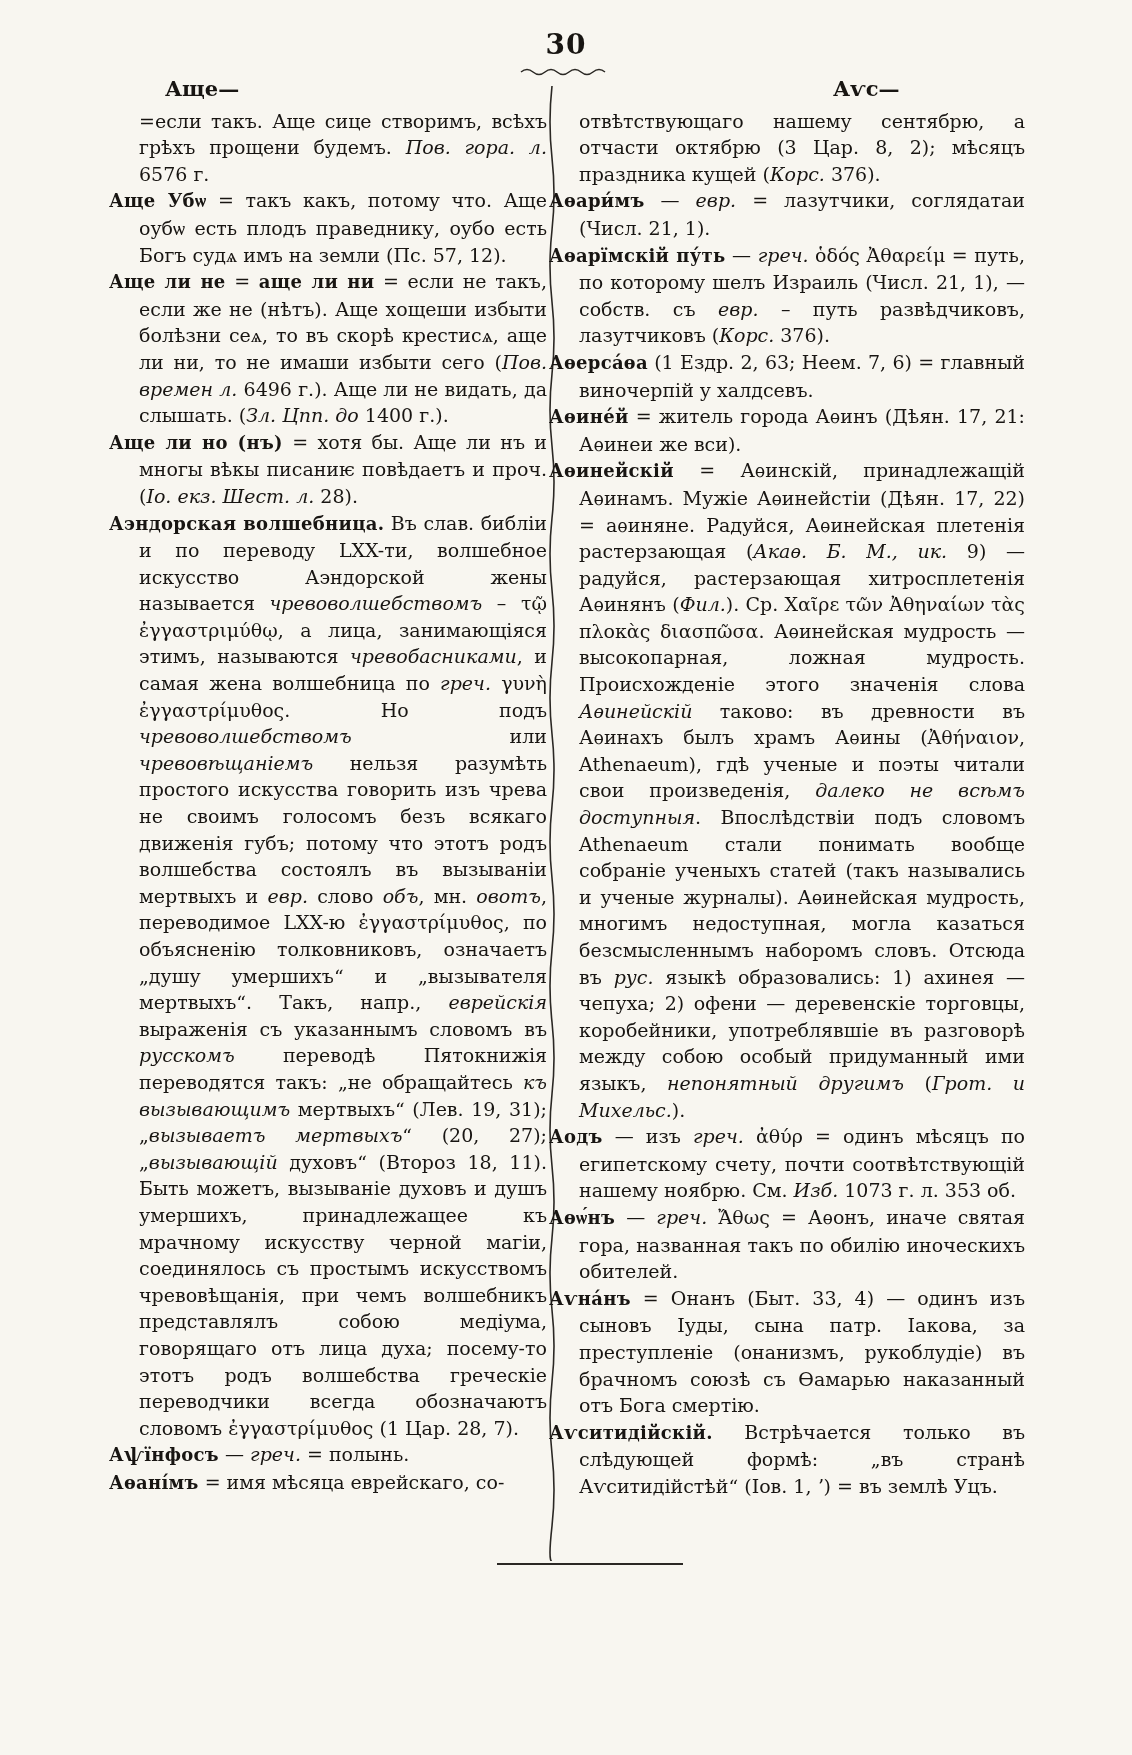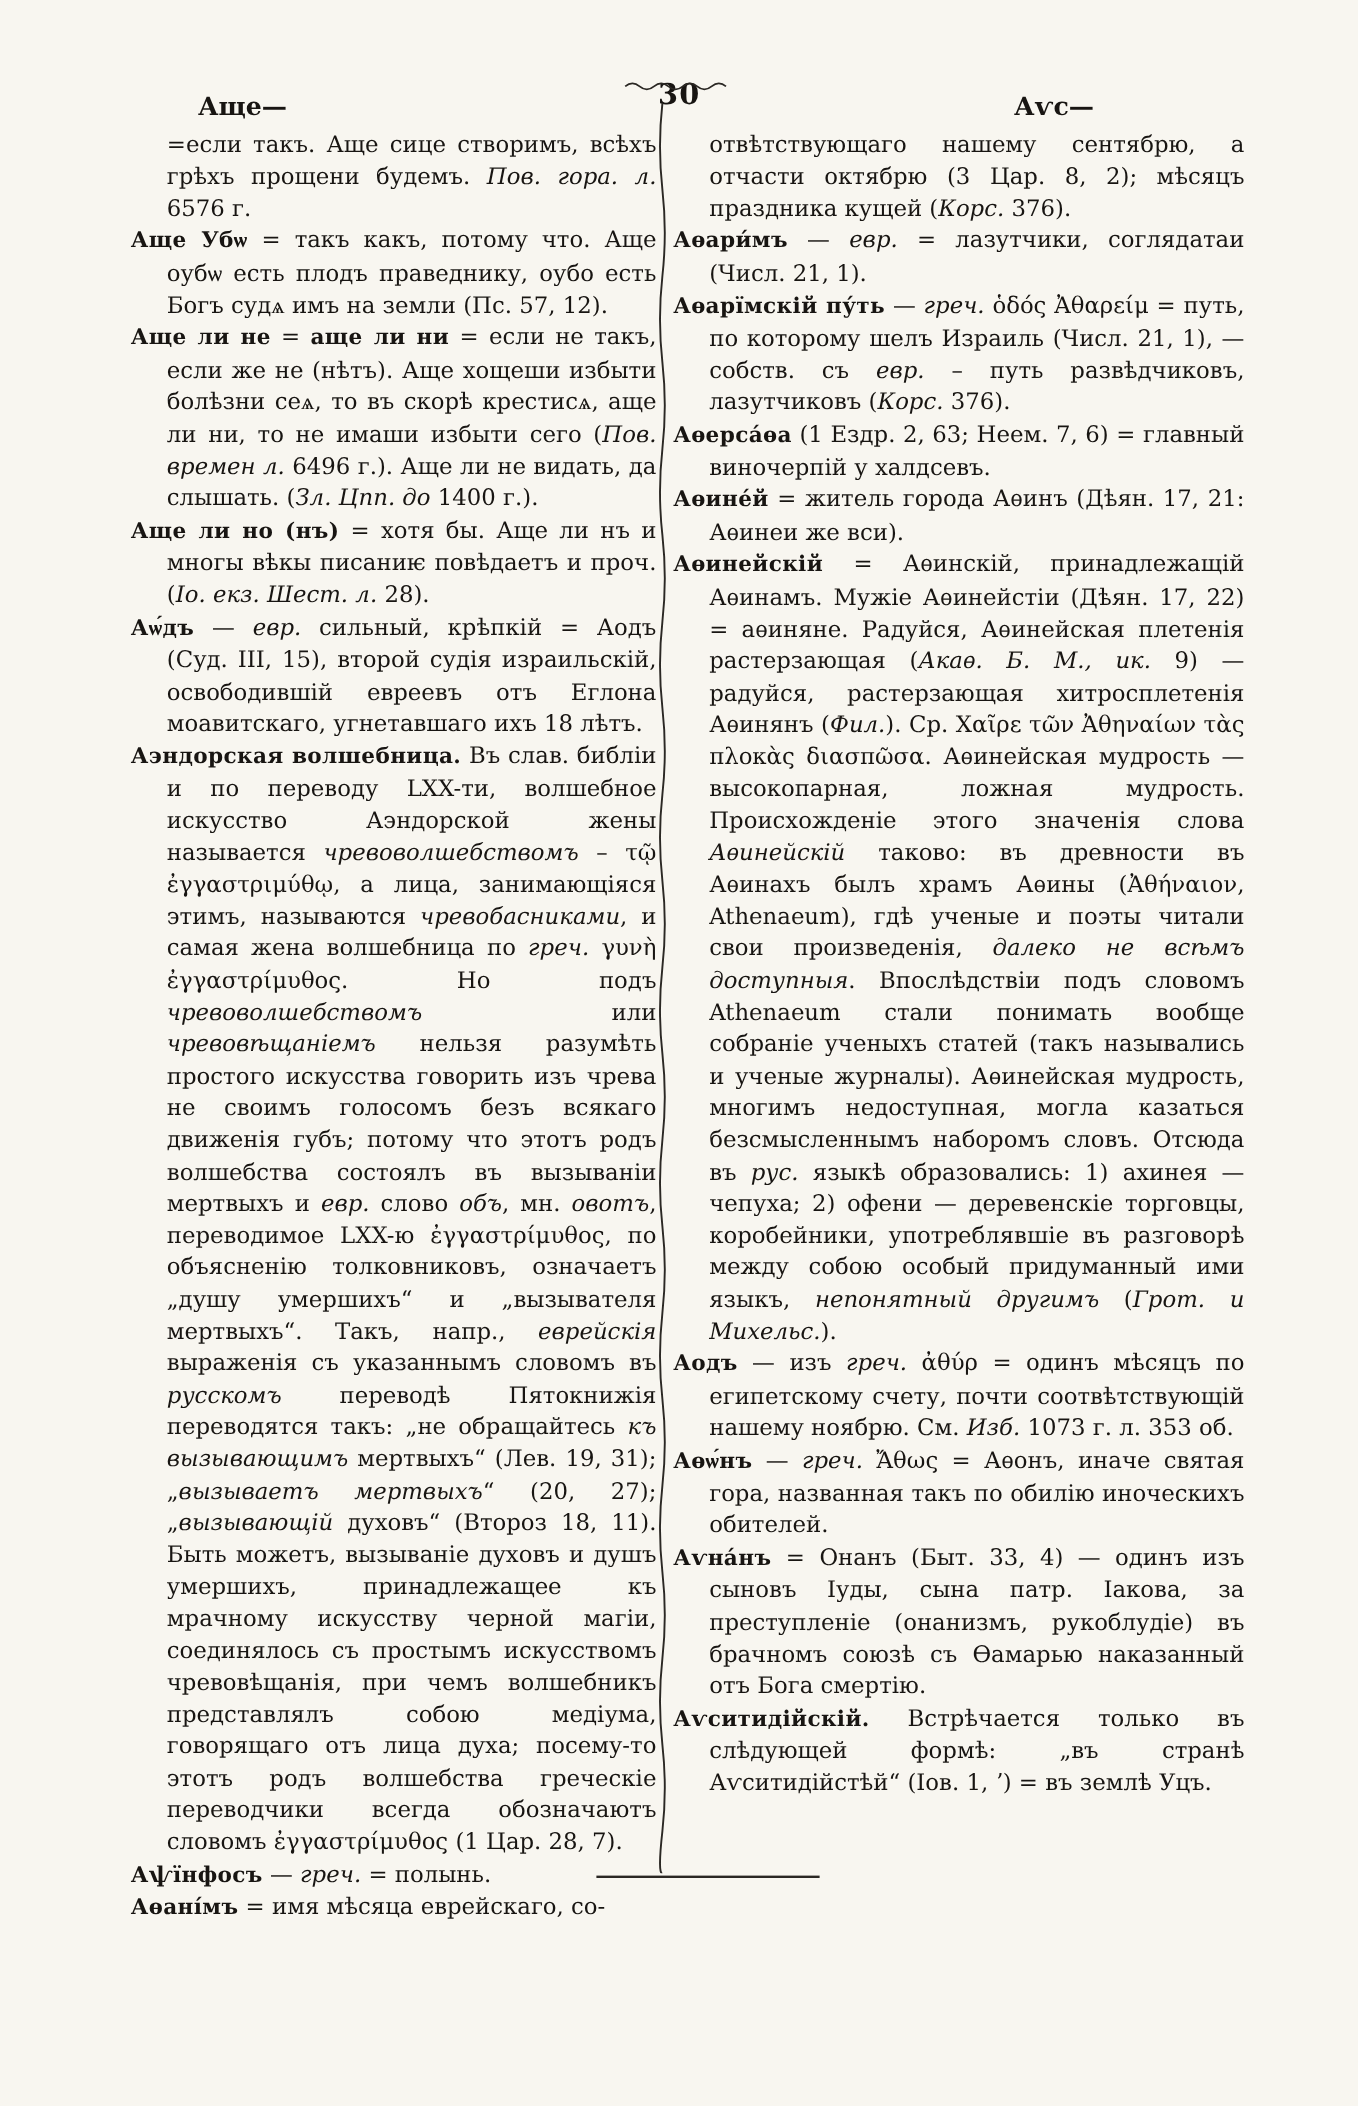--- a/index.html
+++ b/index.html
@@ -3,29 +3,29 @@
 <meta charset="utf-8">
 <style>
   html,body{margin:0;padding:0;}
   body{
     width:1132px;height:1755px;position:relative;overflow:hidden;
     background:#f8f6f0;color:#181512;
     font-family:"DejaVu Serif","Liberation Serif",serif;
   }
   .pageno{
     position:absolute;top:28px;left:0;width:100%;text-align:center;
-    font-weight:bold;font-size:24px;letter-spacing:1px;margin-top:36px;
+    font-weight:bold;font-size:28px;letter-spacing:1px;
   }
   .pageno-rule{position:absolute;top:62px;left:519px;}
   .col{
     position:absolute;top:76px;font-size:19px;line-height:26.6px;
     text-align:justify;text-justify:inter-word;margin-left:13px;
   }
   #col-left{left:96px;width:438px;}
-  #col-right{left:548px;width:476px;}
+  #col-right{left:536px;width:476px;}
   .col-header{font-weight:bold;font-size:21px;margin:0 0 5px 0;text-align:left;text-indent:0;}
   #col-left .col-header{padding-left:56px;}
   #col-right .col-header{padding-left:284px;}
   p.entry{margin:0;padding-left:30px;text-indent:-30px;}
   p.entry.cont{text-indent:0;}
   .hw{font-weight:bold;font-size:18px;letter-spacing:.3px;}
   .it{font-style:italic;}
   .separator{position:absolute;left:547px;top:86px;}
   .bottom-rule{position:absolute;left:497px;top:1563px;width:186px;height:2px;background:#2b2824;}
 </style>
@@ -45,21 +45,20 @@
     <path d="M5 0 Q1 36 5 72 T5 144 T5 216 T5 288 T5 360 T5 432 T5 504 T5 576 T5 648 T5 720 T5 792 T5 864 T5 936 T5 1008 T5 1080 T5 1152 T5 1224 T5 1296 T5 1368 T5 1440 T5 1475" fill="none" stroke="#2b2824" stroke-width="1.6"></path>
   </svg>
 </div>
 
 <div id="col-left" class="col">
   <p class="col-header">Аще—</p>
 <p class="entry cont"><span>=если такъ. Аще сице створимъ, всѣхъ грѣхъ прощени будемъ. </span><span class="it">Пов. гора. л.</span><span> 6576 г.</span></p>
     <p class="entry"><span class="hw">Аще Убѡ</span><span> = такъ какъ, потому что. Аще оубѡ есть плодъ праведнику, оубо есть Богъ судѧ имъ на земли (Пс. 57, 12).</span></p>
     <p class="entry"><span class="hw">Аще ли не</span><span> = </span><span class="hw">аще ли ни</span><span> = если не такъ, если же не (нѣтъ). Аще хощеши избыти болѣзни сеѧ, то въ скорѣ крестисѧ, аще ли ни, то не имаши избыти сего (</span><span class="it">Пов. времен л.</span><span> 6496 г.). Аще ли не видать, да слышать. (</span><span class="it">Зл. Цпп. до</span><span> 1400 г.).</span></p>
     <p class="entry"><span class="hw">Аще ли но (нъ)</span><span> = хотя бы. Аще ли нъ и многы вѣкы писаниѥ повѣдаетъ и проч. (</span><span class="it">Іо. екз. Шест. л.</span><span> 28).</span></p>
-    <p class="entry"><span class="hw">Аѡ́дъ</span><span> — </span><span class="it">евр.</span><span> сильный, крѣпкій = Аодъ (Суд. III, 15), второй судія израильскій, освободившій евреевъ отъ Еглона моавитскаго, угнетавшаго ихъ 18 лѣтъ.</span></p>
     <p class="entry"><span class="hw">Аэндорская волшебница.</span><span> Въ слав. библіи и по переводу LXX-ти, волшебное искусство Аэндорской жены называется </span><span class="it">чревоволшебствомъ</span><span> – τῷ ἐγγαστριμύθῳ, а лица, занимающіяся этимъ, называются </span><span class="it">чревобасниками</span><span>, и самая жена волшебница по </span><span class="it">греч.</span><span> γυνὴ ἐγγαστρίμυθος. Но подъ </span><span class="it">чревоволшебствомъ</span><span> или </span><span class="it">чревовѣщаніемъ</span><span> нельзя разумѣть простого искусства говорить изъ чрева не своимъ голосомъ безъ всякаго движенія губъ; потому что этотъ родъ волшебства состоялъ въ вызываніи мертвыхъ и </span><span class="it">евр.</span><span> слово </span><span class="it">объ</span><span>, мн. </span><span class="it">овотъ</span><span>, переводимое LXX-ю ἐγγαστρίμυθος, по объясненію толковниковъ, означаетъ „душу умершихъ“ и „вызывателя мертвыхъ“. Такъ, напр., </span><span class="it">еврейскія</span><span> выраженія съ указаннымъ словомъ въ </span><span class="it">русскомъ</span><span> переводѣ Пятокнижія переводятся такъ: „не обращайтесь </span><span class="it">къ вызывающимъ</span><span> мертвыхъ“ (Лев. 19, 31); „</span><span class="it">вызываетъ мертвыхъ</span><span>“ (20, 27); „</span><span class="it">вызывающій</span><span> духовъ“ (Второз 18, 11). Быть можетъ, вызываніе духовъ и душъ умершихъ, принадлежащее къ мрачному искусству черной магіи, соединялось съ простымъ искусствомъ чревовѣщанія, при чемъ волшебникъ представлялъ собою медіума, говорящаго отъ лица духа; посему-то этотъ родъ волшебства греческіе переводчики всегда обозначаютъ словомъ ἐγγαστρίμυθος (1 Цар. 28, 7).</span></p>
     <p class="entry"><span class="hw">Аѱїнфосъ</span><span> — </span><span class="it">греч.</span><span> = полынь.</span></p>
     <p class="entry"><span class="hw">Аѳані́мъ</span><span> = имя мѣсяца еврейскаго, со-</span></p>
   </div>
 
 <div id="col-right" class="col">
   <p class="col-header">Аѵс—</p>
 <p class="entry cont"><span>отвѣтствующаго нашему сентябрю, а отчасти октябрю (3 Цар. 8, 2); мѣсяцъ праздника кущей (</span><span class="it">Корс.</span><span> 376).</span></p>
     <p class="entry"><span class="hw">Аѳари́мъ</span><span> — </span><span class="it">евр.</span><span> = лазутчики, соглядатаи (Числ. 21, 1).</span></p>
     <p class="entry"><span class="hw">Аѳарїмскій пу́ть</span><span> — </span><span class="it">греч.</span><span> ὁδός Ἀθαρείμ = путь, по которому шелъ Израиль (Числ. 21, 1), — собств. съ </span><span class="it">евр.</span><span> – путь развѣдчиковъ, лазутчиковъ (</span><span class="it">Корс.</span><span> 376).</span></p>

